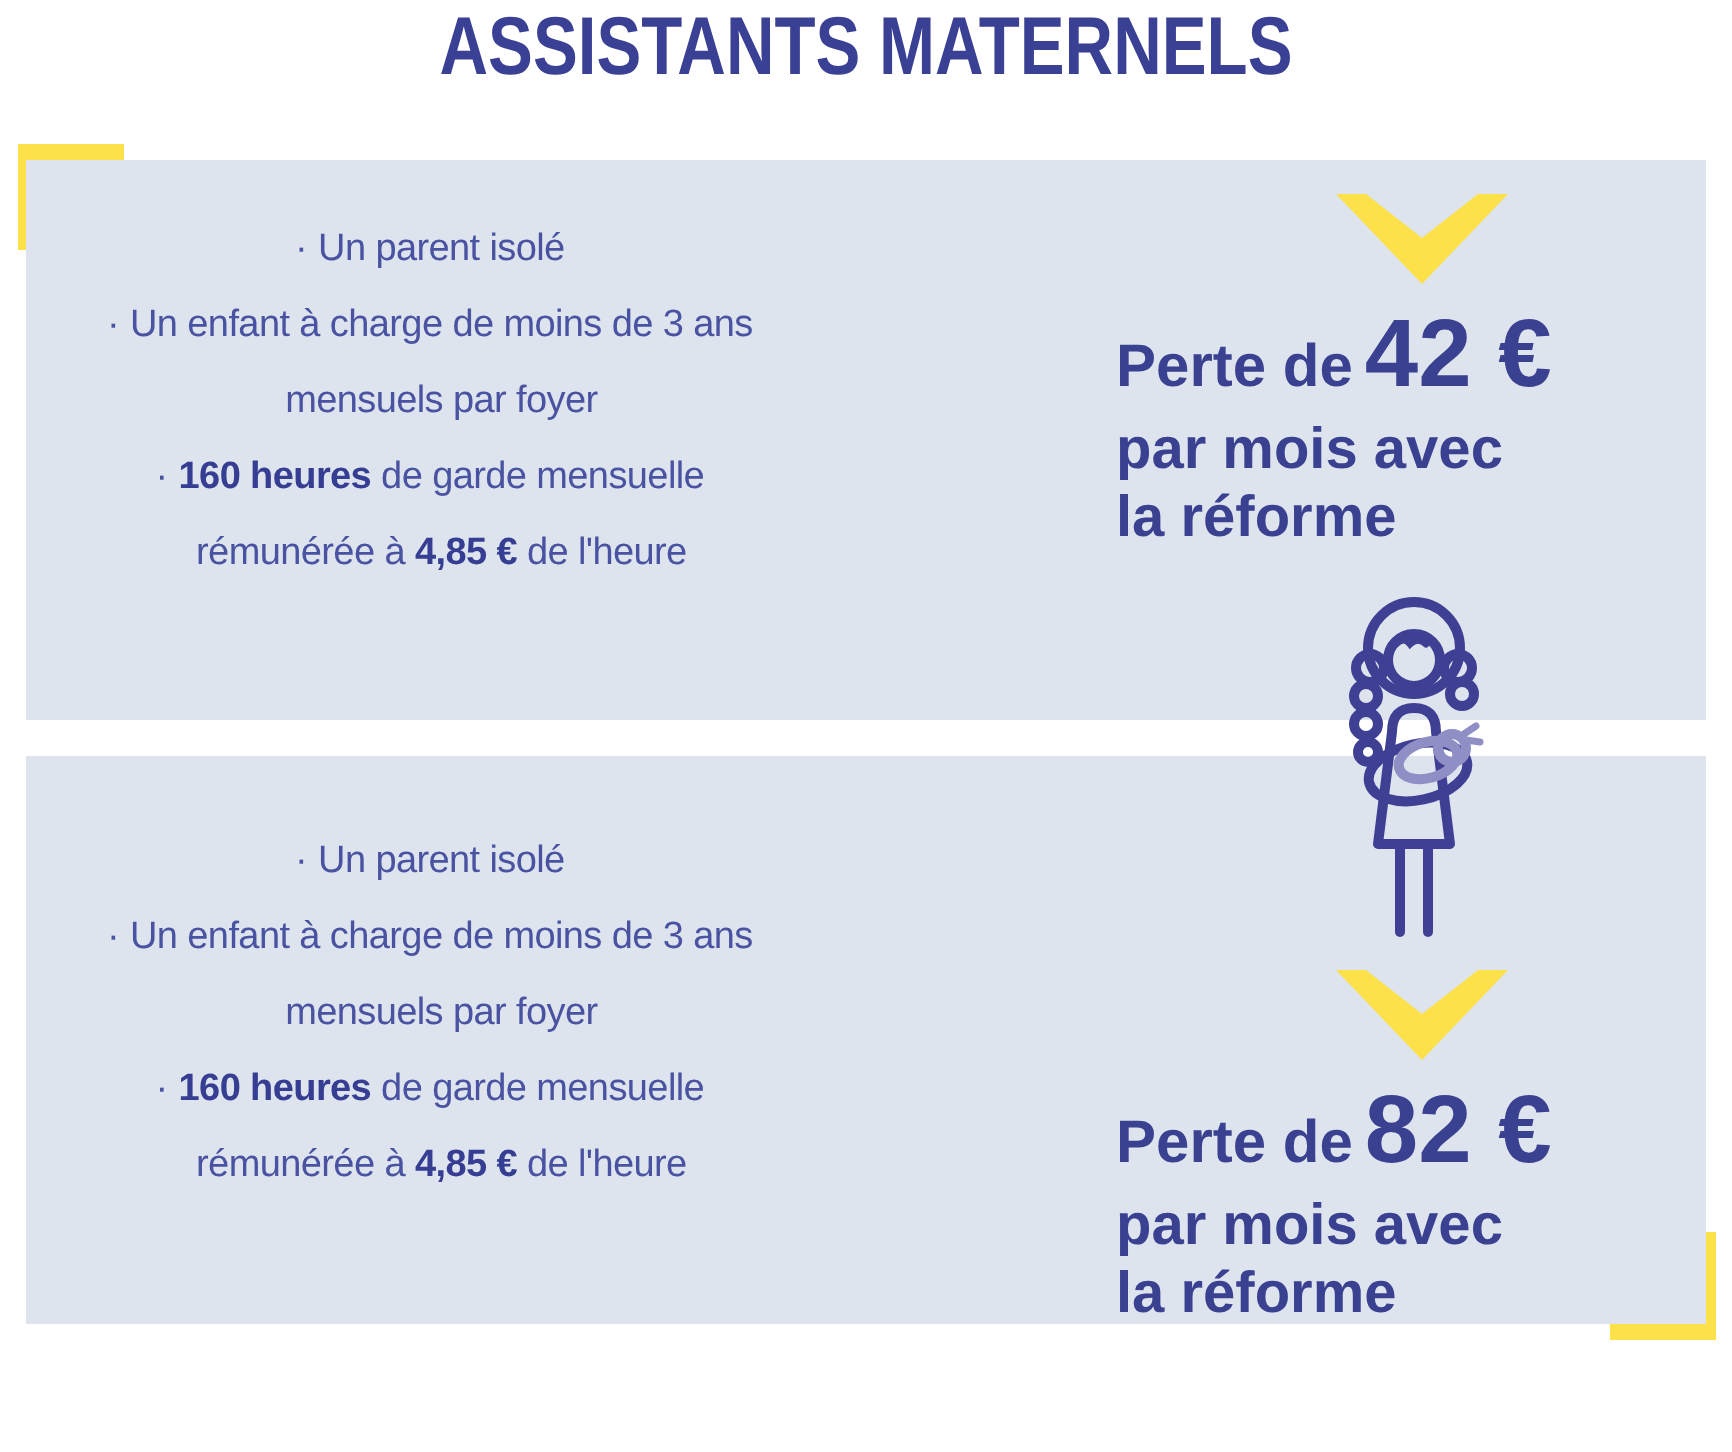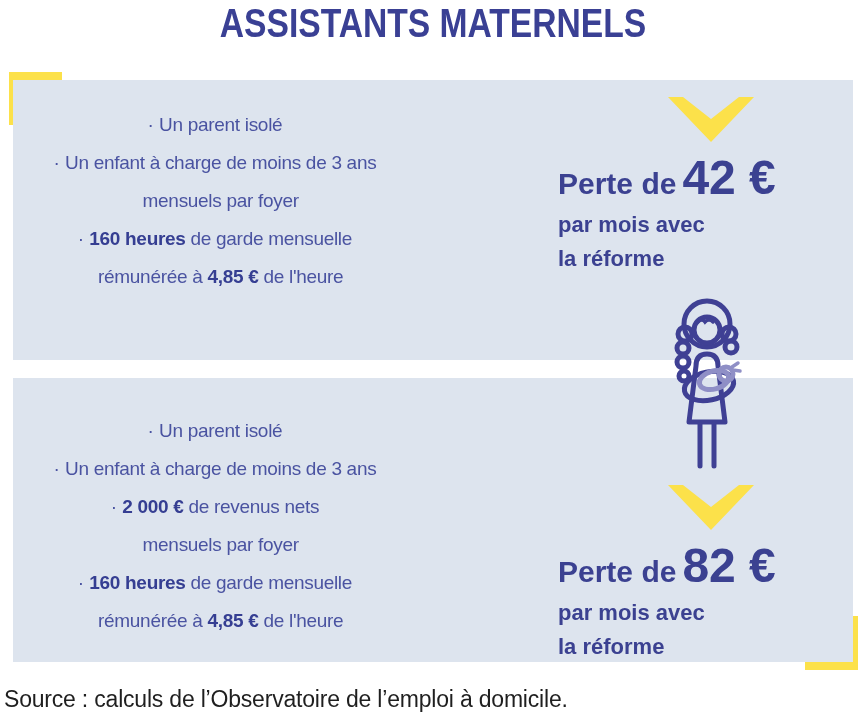--- a/index.html
+++ b/index.html
@@ -43,21 +43,21 @@
   li.cont { padding-left:17px; }
   .bold { font-weight:700; color:#353e92; }
 
   
   .callout { position:absolute; left:545px; width:305px; text-align:left; color:#3b4191; }
   .panel-1 .callout { top:17px; }
   .panel-2 .callout { top:107px; }
   .chevron { display:block; margin:0 auto 12px auto; }
   .loss-line1 { font-size:30px; font-weight:700; line-height:48px; white-space:nowrap; }
   .loss-amount { font-size:48px; font-weight:700; vertical-align:baseline; padding-left:6px; }
-  .loss-line { font-size:22px; font-weight:700; line-height:34px; }
+  .loss-line { font-size:29px; font-weight:700; line-height:34px; }
 
   
   .caregiver { position:absolute; left:660px; top:290px; }
 
   
   .source {
     position:absolute; left:4px; top:686px; margin:0;
     font-size:23px; color:#1f1f1f; letter-spacing:-0.2px;
   }
 </style>
@@ -87,21 +87,20 @@
       <div class="loss-line1"><span>Perte de</span><span class="loss-amount">42 €</span></div>
       <div class="loss-line">par mois avec</div>
       <div class="loss-line">la réforme</div>
     </div>
   </section>
 
   <section class="panel panel-2">
     <ul class="bullets">
       <li><span class="dot">·</span><span>Un parent isolé</span></li>
       <li><span class="dot">·</span><span>Un enfant à charge de moins de 3 ans</span></li>
-      <li><span class="dot">·</span><span class="bold">2 000 €</span><span> de revenus nets</span></li>
       <li class="cont"><span>mensuels par foyer</span></li>
       <li><span class="dot">·</span><span class="bold">160 heures</span><span> de garde mensuelle</span></li>
       <li class="cont"><span>rémunérée à </span><span class="bold">4,85 €</span><span> de l'heure</span></li>
     </ul>
 
     <div class="callout">
       <svg class="chevron" width="86" height="45" viewBox="0 0 86 45">
         <polygon points="0,0 15,0 43,22 71,0 86,0 43,45" fill="#fce14a"></polygon>
       </svg>
       <div class="loss-line1"><span>Perte de</span><span class="loss-amount">82 €</span></div>
@@ -132,15 +131,14 @@
       <line x1="54" y1="134" x2="54" y2="176"></line>
     </g>
 
     <g fill="none" stroke="#8f8fc6" stroke-width="5" stroke-linecap="round">
       <ellipse cx="54" cy="90" rx="15" ry="9" transform="rotate(-16 54 90)"></ellipse>
       <circle cx="66" cy="84" r="7"></circle>
       <path d="M72,77 l6,-4 M73,80 l7,1" stroke-width="3.5"></path>
     </g>
   </svg>
 
-  <p class="source">Source : calculs de l’Observatoire de l’emploi à domicile.</p>
 
 </div>
 
 </body></html>

